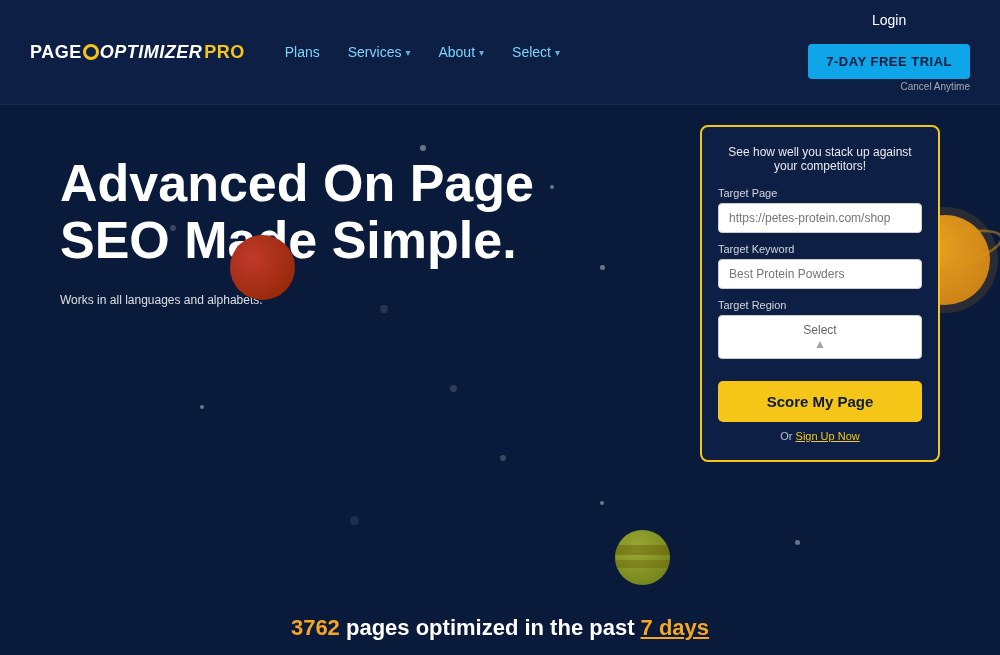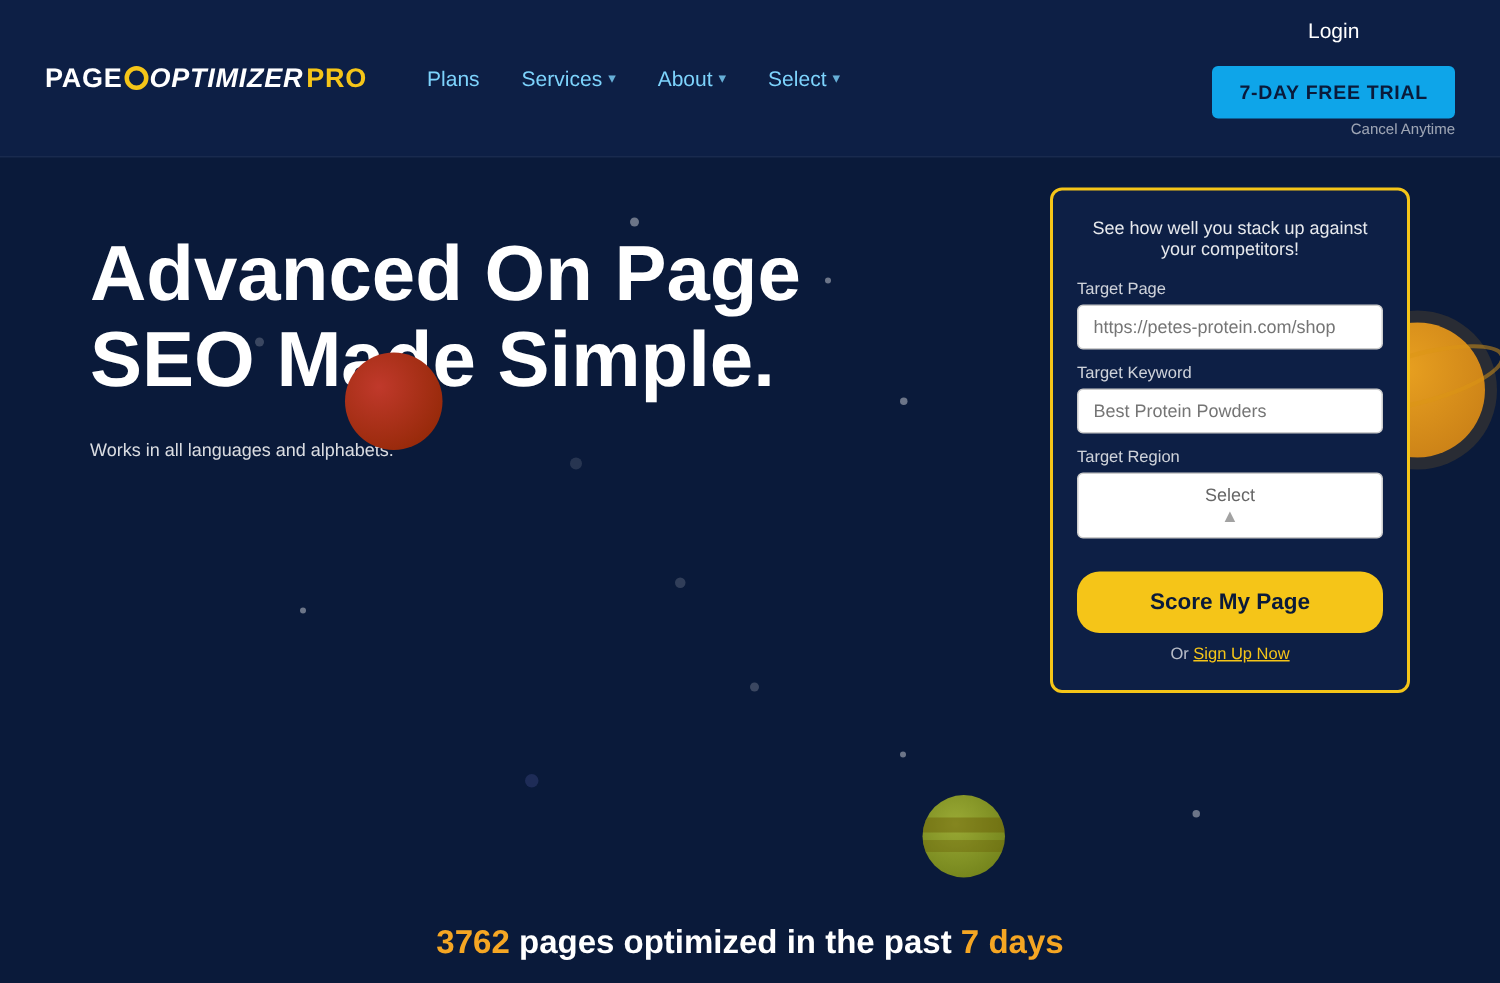--- a/index.html
+++ b/index.html
@@ -200,21 +200,21 @@
       flex-direction: column;
     }
     .score-btn {
       width: 100%;
       background: #f5c518;
       color: #0a1a3a;
       font-weight: 700;
       font-size: 15px;
       padding: 12px;
       border: none;
-      border-radius: 15px;
+      border-radius: 5px;
       cursor: pointer;
       margin-top: 12px;
       margin-bottom: 8px;
     }
     .score-card-footer {
       text-align: center;
       font-size: 11px;
       color: rgba(255,255,255,0.7);
     }
     .score-card-footer a {
@@ -227,21 +227,21 @@
     .stats-section {
       text-align: center;
       padding: 10px 0 16px;
       font-size: 22px;
       font-weight: 700;
       color: white;
       position: relative;
       z-index: 5;
     }
     .stats-section .highlight-orange { color: #f5a623; }
-    .stats-section .highlight-orange-days { color: #f5a623; }
+    .stats-section .highlight-orange-days { color: #f5a623; text-decoration: underline; }
 
     
     .featured-section {
       padding: 10px 60px 20px;
       position: relative;
       z-index: 5;
     }
     .featured-label {
       font-size: 14px;
       color: rgba(255,255,255,0.8);

